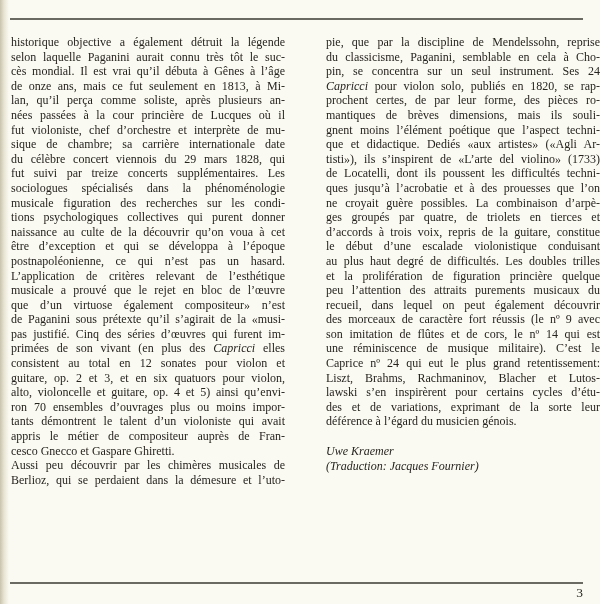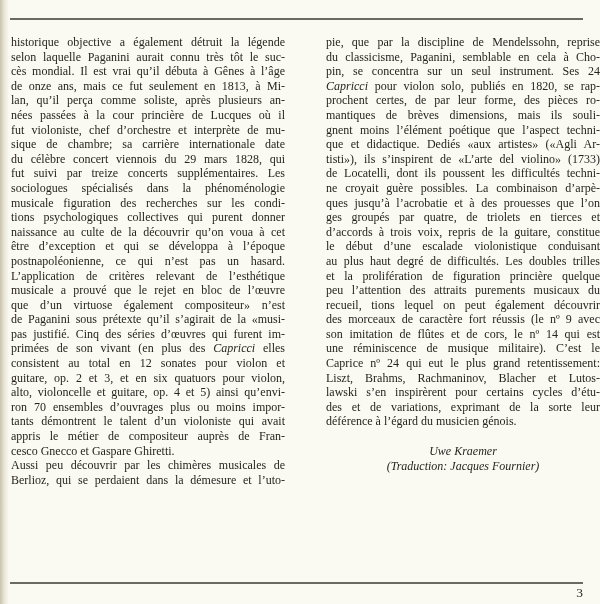--- a/index.html
+++ b/index.html
@@ -49,21 +49,21 @@
   }
   .line.end {
     text-align-last: left;
   }
   .signature {
     margin-top: 15px;
   }
   .sig-line {
     height: 14.6px;
     line-height: 14.6px;
-    text-align: center;
+    text-align: left;
     font-style: italic;
   }
   em { }
   .page-number {
     position: absolute;
     top: 585px;
     left: 483px;
     width: 100px;
     text-align: right;
     font-size: 13.5px;
@@ -116,29 +116,29 @@
 <div class="line">pie, que par la discipline de Mendelssohn, reprise</div>
     <div class="line">du classicisme, Paganini, semblable en cela à Cho-</div>
     <div class="line">pin, se concentra sur un seul instrument. Ses 24</div>
     <div class="line"><em>Capricci</em> pour violon solo, publiés en 1820, se rap-</div>
     <div class="line">prochent certes, de par leur forme, des pièces ro-</div>
     <div class="line">mantiques de brèves dimensions, mais ils souli-</div>
     <div class="line">gnent moins l’élément poétique que l’aspect techni-</div>
     <div class="line">que et didactique. Dediés «aux artistes» («Agli Ar-</div>
     <div class="line">tisti»), ils s’inspirent de «L’arte del violino» (1733)</div>
     <div class="line">de Locatelli, dont ils poussent les difficultés techni-</div>
+    <div class="line">ques jusqu’à l’acrobatie et à des prouesses que l’on</div>
     <div class="line">ne croyait guère possibles. La combinaison d’arpè-</div>
-    <div class="line">ques jusqu’à l’acrobatie et à des prouesses que l’on</div>
     <div class="line">ges groupés par quatre, de triolets en tierces et</div>
     <div class="line">d’accords à trois voix, repris de la guitare, constitue</div>
     <div class="line">le début d’une escalade violonistique conduisant</div>
     <div class="line">au plus haut degré de difficultés. Les doubles trilles</div>
     <div class="line">et la prolifération de figuration princière quelque</div>
     <div class="line">peu l’attention des attraits purements musicaux du</div>
-    <div class="line">recueil, tions lequel on peut également découvrir</div>
+    <div class="line">recueil, dans lequel on peut également découvrir</div>
     <div class="line">des morceaux de caractère fort réussis (le nº 9 avec</div>
     <div class="line">son imitation de flûtes et de cors, le nº 14 qui est</div>
     <div class="line">une réminiscence de musique militaire). C’est le</div>
     <div class="line">Caprice nº 24 qui eut le plus grand retentissement:</div>
     <div class="line">Liszt, Brahms, Rachmaninov, Blacher et Lutos-</div>
     <div class="line">lawski s’en inspirèrent pour certains cycles d’étu-</div>
     <div class="line">des et de variations, exprimant de la sorte leur</div>
     <div class="line end">déférence à l’égard du musicien génois.</div>
     <div class="signature">
       <div class="sig-line">Uwe Kraemer</div>

